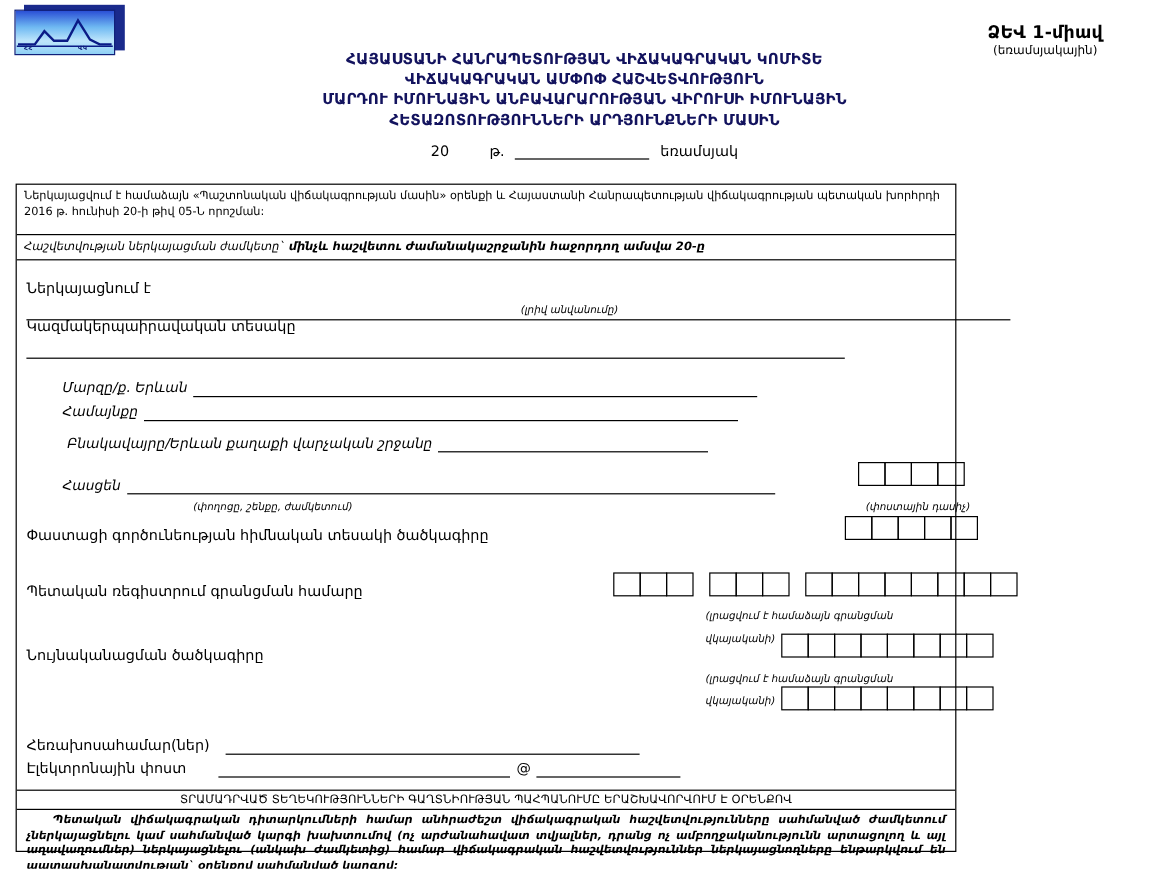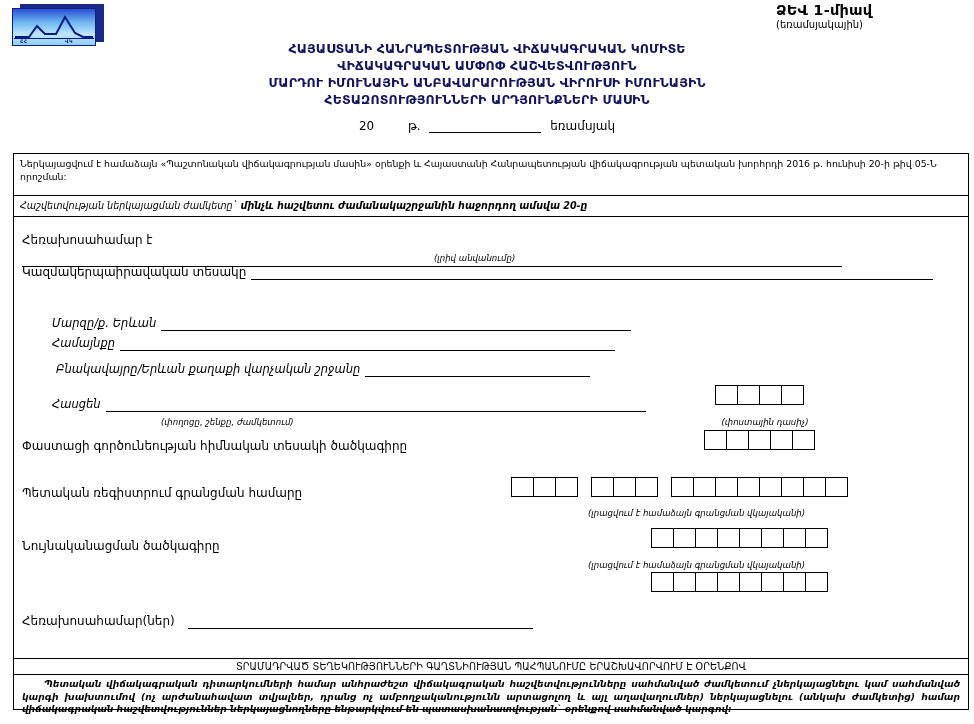--- a/index.html
+++ b/index.html
@@ -61,21 +61,22 @@
     color: #10207a;
     font-weight: bold;
     letter-spacing: .4px;
   }
   .logo .lbl.left { left: 7px; }
   .logo .lbl.right { left: 52px; }
 
   .form-code {
     position: absolute;
     right: 8px;
-    top: 2px;
+    top: 20px;
+    text-align: center;
     width: 190px;
   }
   .form-code .code {
     font-size: 14.5px;
     font-weight: bold;
     letter-spacing: .2px;
   }
   .form-code .period {
     font-size: 10px;
     margin-top: 1px;
@@ -110,21 +111,21 @@
     height: 12px;
     margin: 0 5px;
     vertical-align: bottom;
   }
 
   
   .outer {
     position: absolute;
     left: 13px;
     top: 153px;
-    width: 956px;
+    width: 784px;
     height: 557px;
     border: 1px solid #000;
     box-sizing: border-box;
   }
   .band {
     border-bottom: 1px solid #000;
     padding: 3px 6px 4px 6px;
     font-size: 9.4px;
     line-height: 13px;
   }
@@ -235,21 +236,21 @@
     </div>
 
     <div class="band deadline">
       <span>Հաշվետվության ներկայացման ժամկետը`</span>
       <b>մինչև հաշվետու ժամանակաշրջանին հաջորդող ամսվա 20-ը</b>
     </div>
 
     <div class="body-area">
 
       <div class="row" style="left:8px; top:12px;">
-        <span class="lbl-n">Հեռախոսահամար է</span>
+        <span class="lbl-n">Ներկայացնում է</span>
         <span class="line" style="width:820px"></span>
       </div>
       <div class="row" style="left:420px; top:29px;">
         <span class="hint">(լրիվ անվանումը)</span>
       </div>
 
       <div class="row" style="left:8px; top:44px;">
         <span class="lbl-n">Կազմակերպաիրավական տեսակը</span>
         <span class="line" style="width:682px"></span>
       </div>
@@ -364,20 +365,26 @@
           <span></span>
           <span></span>
         </div>
       </div>
 
       <div class="row" style="left:8px; top:393px;">
         <span class="lbl-n">Հեռախոսահամար(ներ)</span>
         <span class="line" style="width:345px; margin-left:8px;"></span>
       </div>
 
+      <div class="row" style="left:8px; top:412px;">
+        <span class="lbl-n">Էլեկտրոնային փոստ</span>
+        <span class="line" style="width:243px; margin-left:22px;"></span>
+        <span class="lbl-n">@</span>
+        <span class="line" style="width:120px"></span>
+      </div>
 
     </div>
 
     <div class="guarantee">
       <span>ՏՐԱՄԱԴՐՎԱԾ ՏԵՂԵԿՈՒԹՅՈՒՆՆԵՐԻ ԳԱՂՏՆԻՈՒԹՅԱՆ ՊԱՀՊԱՆՈՒՄԸ ԵՐԱՇԽԱՎՈՐՎՈՒՄ Է ՕՐԵՆՔՈՎ</span>
     </div>
 
     <div class="note">
       <span class="ind"></span><span>Պետական վիճակագրական դիտարկումների համար անհրաժեշտ վիճակագրական հաշվետվությունները սահմանված ժամկետում չներկայացնելու կամ սահմանված կարգի խախտումով (ոչ արժանահավատ տվյալներ, դրանց ոչ ամբողջականությունն արտացոլող և այլ աղավաղումներ) ներկայացնելու (անկախ ժամկետից) համար վիճակագրական հաշվետվություններ ներկայացնողները ենթարկվում են պատասխանատվության` օրենքով սահմանված կարգով:</span>
     </div>

